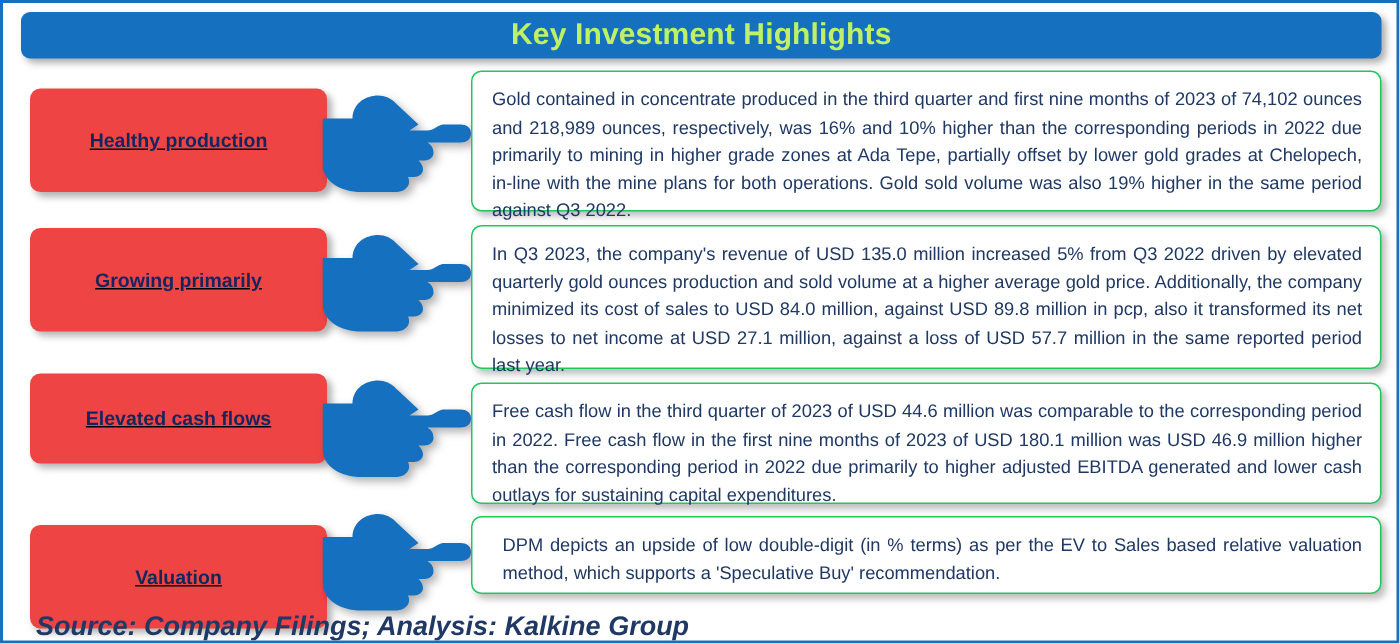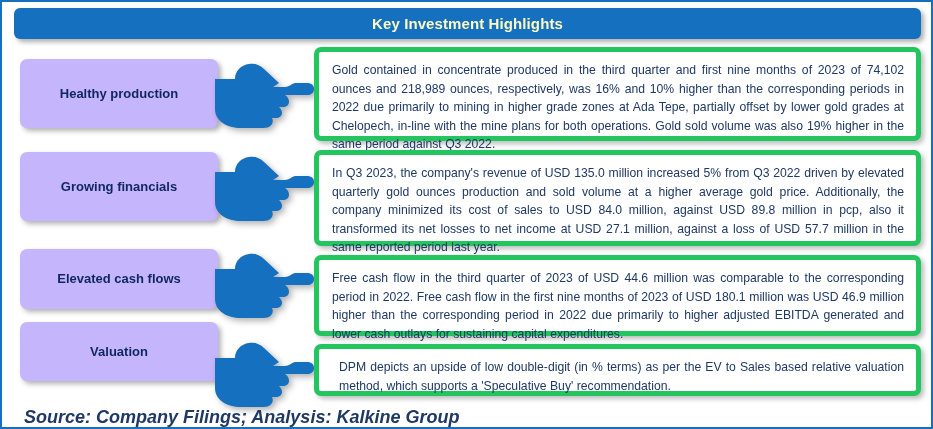--- a/index.html
+++ b/index.html
@@ -29,47 +29,48 @@
     width: 907px;
     height: 31px;
     background: #1570c0;
     border-radius: 6px;
     box-shadow: 3px 3px 5px rgba(0, 0, 0, 0.32);
     display: flex;
     align-items: center;
     justify-content: center;
   }
   .header-title {
-    color: #fef9c3;
-    font-size: 15px;
+    color: #bef264;
+    font-size: 20px;
     font-weight: bold;
     letter-spacing: 0.1px;
     text-align: right;
   }
 
   
   .row {
     position: absolute;
     left: 0;
     width: 933px;
   }
 
   
   .label-box {
     position: absolute;
     left: 18px;
     width: 198px;
-    background: #c4b5fd;
+    background: #ef4444;
     border-radius: 7px;
     box-shadow: 3px 3px 5px rgba(0, 0, 0, 0.30);
     display: flex;
     align-items: center;
     justify-content: center;
     box-sizing: border-box;
     padding: 4px 8px;
+    text-decoration: underline;
   }
   .label-text {
     color: #10265e;
     font-size: 13px;
     font-weight: bold;
     text-align: center;
     line-height: 1.2;
   }
 
   
@@ -85,21 +86,21 @@
     width: 100px;
     height: 76px;
   }
 
   
   .text-card {
     position: absolute;
     left: 312px;
     width: 607px;
     background: #ffffff;
-    border: 5px solid #22c55e;
+    border: 1px solid #22c55e;
     border-radius: 7px;
     box-shadow: 3px 3px 5px rgba(0, 0, 0, 0.26);
     box-sizing: border-box;
     padding: 9px 12px 8px 13px;
   }
   .text-card p {
     margin: 0;
     color: #1f3864;
     font-size: 12.2px;
     line-height: 1.52;
@@ -136,21 +137,21 @@
         <path fill="#1570c0" d="M0 22 H20 C20 14 26 8 34 7 C40 6 45 8 49 12 L64 26 L58 30 H70 C74 30 76 27 80 26 L92 26 C96 26 99 28 99 32 C99 36 96 38 92 38 L70 38 C73 40 74 42 74 45 C74 48 71 50 68 50 L64 50 C66 52 67 54 67 56 C67 59 64 61 61 61 L57 61 C58 63 58 65 57 67 C55 70 52 71 48 71 L26 71 C12 71 0 64 0 52 Z"></path>
       </svg>
     </div>
     <div class="text-card" style="top:45px; height:94px;">
       <p>Gold contained in concentrate produced in the third quarter and first nine months of 2023 of 74,102 ounces and 218,989 ounces, respectively, was 16% and 10% higher than the corresponding periods in 2022 due primarily to mining in higher grade zones at Ada Tepe, partially offset by lower gold grades at Chelopech, in-line with the mine plans for both operations. Gold sold volume was also 19% higher in the same period against Q3 2022.</p>
     </div>
   </div>
 
   <div class="row">
     <div class="label-box" style="top:150px; height:69px;">
-      <span class="label-text">Growing financials</span>
+      <span class="label-text">Growing primarily</span>
     </div>
     <div class="hand-icon" style="top:148px;">
       <svg viewBox="0 0 100 76" xmlns="http://www.w3.org/2000/svg">
         <path fill="#1570c0" d="M0 22 H20 C20 14 26 8 34 7 C40 6 45 8 49 12 L64 26 L58 30 H70 C74 30 76 27 80 26 L92 26 C96 26 99 28 99 32 C99 36 96 38 92 38 L70 38 C73 40 74 42 74 45 C74 48 71 50 68 50 L64 50 C66 52 67 54 67 56 C67 59 64 61 61 61 L57 61 C58 63 58 65 57 67 C55 70 52 71 48 71 L26 71 C12 71 0 64 0 52 Z"></path>
       </svg>
     </div>
     <div class="text-card" style="top:148px; height:96px;">
       <p>In Q3 2023, the company's revenue of USD 135.0 million increased 5% from Q3 2022 driven by elevated quarterly gold ounces production and sold volume at a higher average gold price. Additionally, the company minimized its cost of sales to USD 84.0 million, against USD 89.8 million in pcp, also it transformed its net losses to net income at USD 27.1 million, against a loss of USD 57.7 million in the same reported period last year.</p>
     </div>
   </div>
@@ -163,21 +164,21 @@
       <svg viewBox="0 0 100 76" xmlns="http://www.w3.org/2000/svg">
         <path fill="#1570c0" d="M0 22 H20 C20 14 26 8 34 7 C40 6 45 8 49 12 L64 26 L58 30 H70 C74 30 76 27 80 26 L92 26 C96 26 99 28 99 32 C99 36 96 38 92 38 L70 38 C73 40 74 42 74 45 C74 48 71 50 68 50 L64 50 C66 52 67 54 67 56 C67 59 64 61 61 61 L57 61 C58 63 58 65 57 67 C55 70 52 71 48 71 L26 71 C12 71 0 64 0 52 Z"></path>
       </svg>
     </div>
     <div class="text-card" style="top:253px; height:81px;">
       <p>Free cash flow in the third quarter of 2023 of USD 44.6 million was comparable to the corresponding period in 2022. Free cash flow in the first nine months of 2023 of USD 180.1 million was USD 46.9 million higher than the corresponding period in 2022 due primarily to higher adjusted EBITDA generated and lower cash outlays for sustaining capital expenditures.</p>
     </div>
   </div>
 
   <div class="row">
-    <div class="label-box" style="top:320px; height:59px;">
+    <div class="label-box" style="top:348px; height:69px;">
       <span class="label-text">Valuation</span>
     </div>
     <div class="hand-icon" style="top:334px;">
       <svg viewBox="0 0 100 76" xmlns="http://www.w3.org/2000/svg">
         <path fill="#1570c0" d="M0 22 H20 C20 14 26 8 34 7 C40 6 45 8 49 12 L64 26 L58 30 H70 C74 30 76 27 80 26 L92 26 C96 26 99 28 99 32 C99 36 96 38 92 38 L70 38 C73 40 74 42 74 45 C74 48 71 50 68 50 L64 50 C66 52 67 54 67 56 C67 59 64 61 61 61 L57 61 C58 63 58 65 57 67 C55 70 52 71 48 71 L26 71 C12 71 0 64 0 52 Z"></path>
       </svg>
     </div>
     <div class="text-card" style="top:342px; height:52px;padding-left:20px;">
       <p>DPM depicts an upside of low double-digit (in % terms) as per the EV to Sales based relative valuation method, which supports a 'Speculative Buy' recommendation.</p>
     </div>

